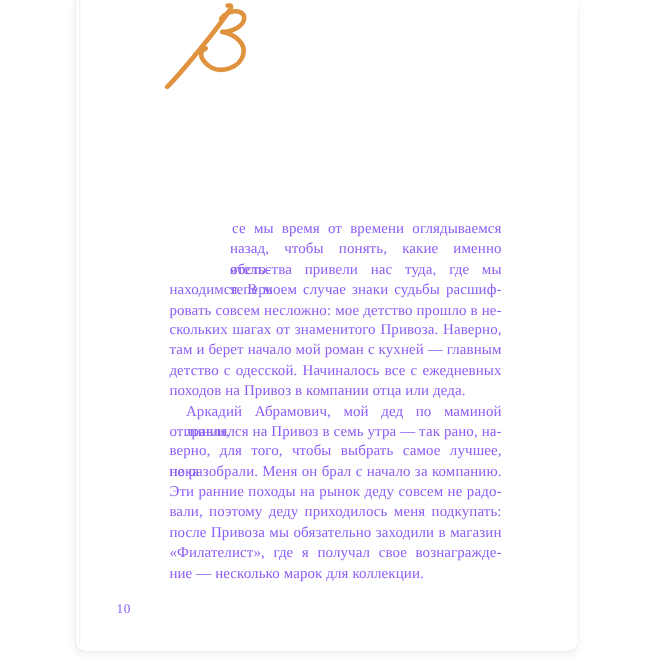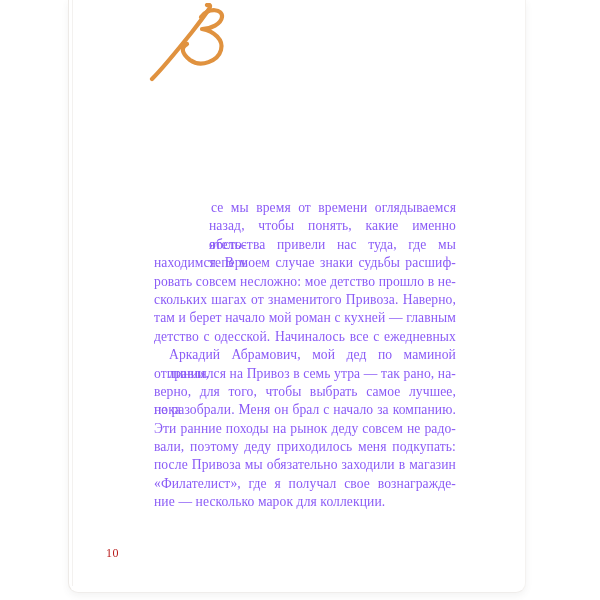--- a/index.html
+++ b/index.html
@@ -57,21 +57,21 @@
     overflow: visible;
   }
   .line.last {
     text-align-last: left;
   }
   .pagenum {
     position: absolute;
     left: 37px;  
     top: 546px;
     font-size: 12px;
-    color: #b91c1c;
+    color: #8b5cf6;
     letter-spacing: 0.5px;
   }
 </style>
 </head>
 <body>
 
 <div class="photo">
   <div class="page">
 
     <svg class="dropcap" viewBox="0 0 80 82" fill="none" aria-hidden="true">
@@ -82,20 +82,21 @@
     <div class="textblock">
       <div>
           <div class="line" style="padding-left: 57px;">се мы время от времени оглядываемся</div>
           <div class="line" style="padding-left: 55px;">назад, чтобы понять, какие именно обсто-</div>
           <div class="line" style="padding-left: 55px;">ятельства привели нас туда, где мы теперь</div>
           <div class="line">находимся. В моем случае знаки судьбы расшиф-</div>
           <div class="line">ровать совсем несложно: мое детство прошло в не-</div>
           <div class="line">скольких шагах от знаменитого Привоза. Наверно,</div>
           <div class="line">там и берет начало мой роман с кухней — главным</div>
           <div class="line">детство с одесской. Начиналось все с ежедневных</div>
+          <div class="line last">походов на Привоз в компании отца или деда.</div>
         </div>
       <div>
           <div class="line" style="padding-left: 15px;">Аркадий Абрамович, мой дед по маминой линии,</div>
           <div class="line">отправлялся на Привоз в семь утра — так рано, на-</div>
           <div class="line">верно, для того, чтобы выбрать самое лучшее, пока</div>
           <div class="line">не разобрали. Меня он брал с начало за компанию.</div>
           <div class="line">Эти ранние походы на рынок деду совсем не радо-</div>
           <div class="line">вали, поэтому деду приходилось меня подкупать:</div>
           <div class="line">после Привоза мы обязательно заходили в магазин</div>
           <div class="line">«Филателист», где я получал свое вознагражде-</div>

